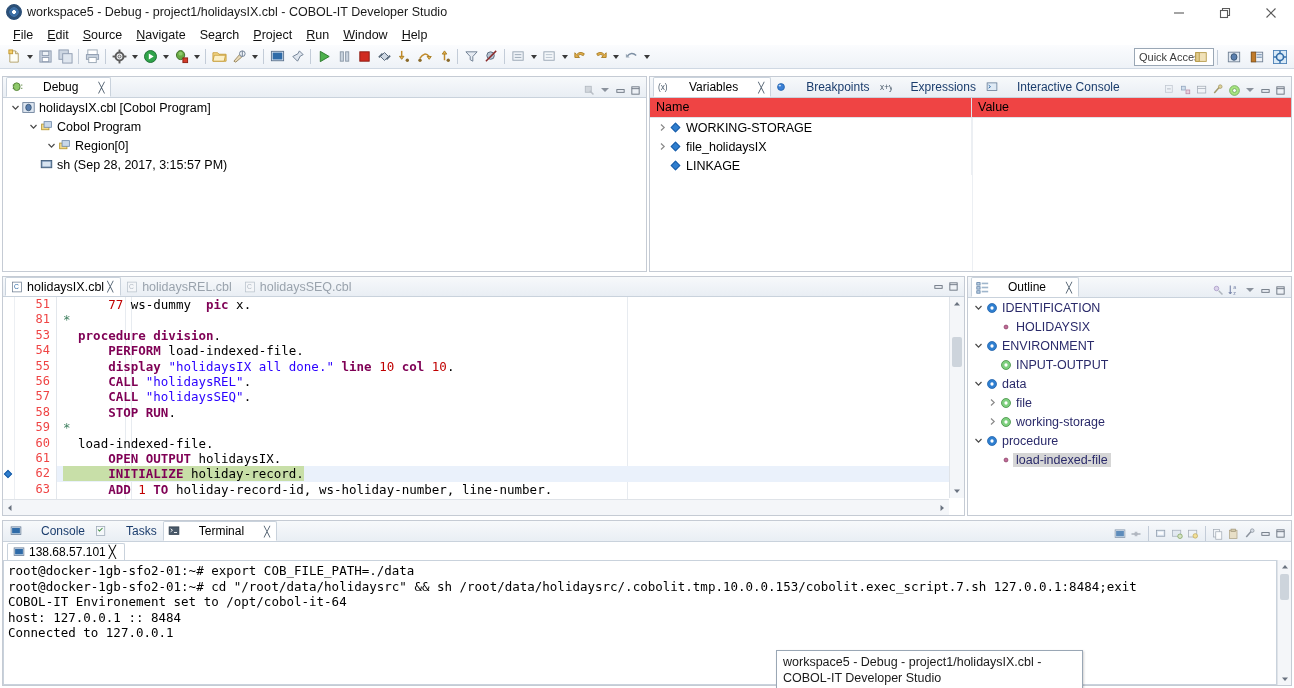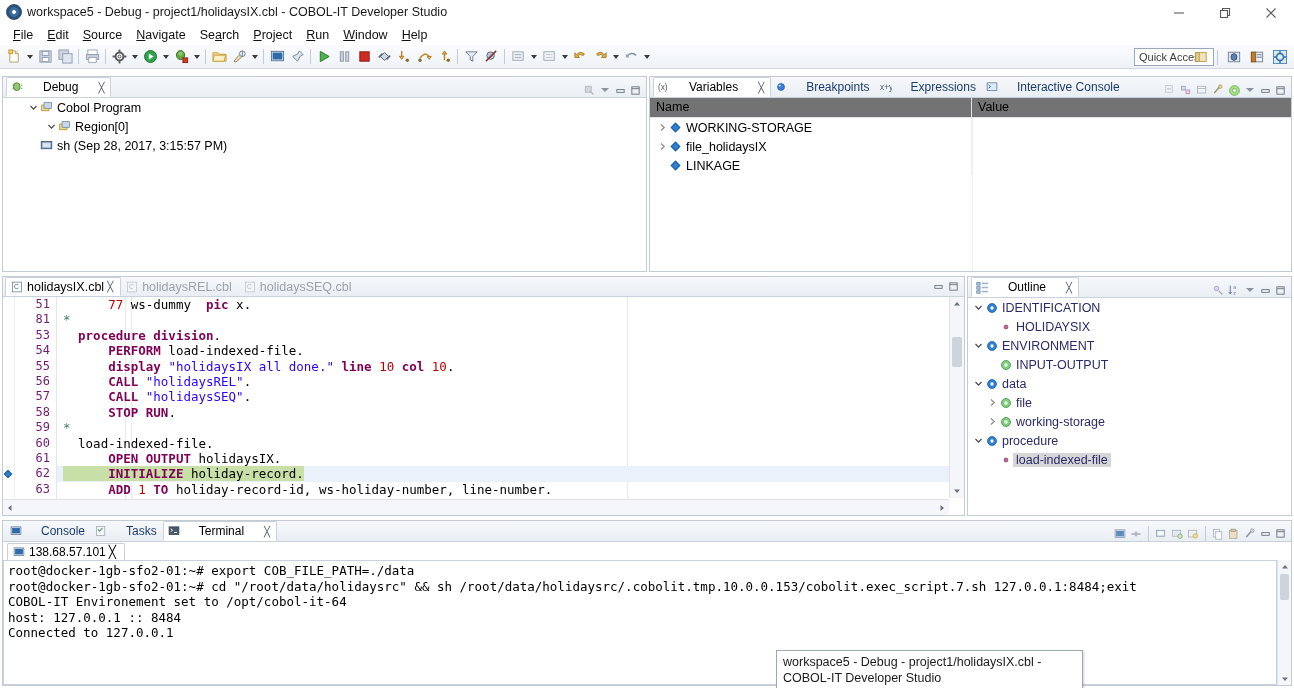--- a/index.html
+++ b/index.html
@@ -71,34 +71,34 @@
 
   
   .trow { display: flex; align-items: center; height: 19px; font-size: 12.5px; white-space: nowrap; }
   .tw { width: 12px; height: 19px; display: inline-flex; align-items: center; justify-content: center; flex: none; color: #4a4a4a; }
   .tw svg { display:block; }
   .tico { width: 15px; height: 19px; display: inline-flex; align-items: center; justify-content: center; flex: none; }
   .tlbl { padding: 0 3px; }
   .tlbl.sel { background: #d6d6d6; }
 
   
-  .thead { display: flex; height: 20px; background: #737373; border-bottom: 1px solid #dfe3e8; font-size: 12.5px; }
+  .thead { display: flex; height: 20px; background: #ef4444; border-bottom: 1px solid #dfe3e8; font-size: 12.5px; }
   .th { padding: 2px 0 0 6px; border-right: 1px solid #dfe3e8; }
   .vrow { display: flex; height: 19px; font-size: 12.5px; align-items: center; }
   .vcell-name { width: 322px; display: flex; align-items: center; border-right: 1px solid #eceff3; height: 19px; }
   .vcell-val { flex: 1; height: 19px; }
   .vgrid-line { position: absolute; left: 322px; top: 20px; bottom: 0; width: 1px; background: #eceff3; }
 
   
   .etabs { height: 20px; display: flex; align-items: center; background: linear-gradient(#f7f9fb,#e9eef4); border-bottom: 1px solid #c9d2dc; padding-left: 2px; }
   .etab { display: flex; align-items: center; gap: 3px; height: 19px; padding: 0 7px 0 4px; font-size: 12.5px; color: #9aa3ad; white-space: nowrap; }
   .etab.active { background: #fff; color: #000; border: 1px solid #c9d2dc; border-bottom-color: #fff; border-radius: 2px 2px 0 0; }
   .code-wrap { position: absolute; left:0; right:0; top: 20px; bottom: 0; background: #fff; display: flex; }
   .gutter-marks { width: 12px; background: #fff; border-right: 1px solid #eceff3; position: relative; }
-  .linenos { width: 42px; text-align: right; padding-right: 6px; font-family: "DejaVu Sans Mono", monospace; font-size: 12px; color: #701a75; background: #fff; border-right: 1px solid #e3e7ec; }
+  .linenos { width: 42px; text-align: right; padding-right: 6px; font-family: "DejaVu Sans Mono", monospace; font-size: 12px; color: #ef4444; background: #fff; border-right: 1px solid #e3e7ec; }
   .codearea { flex: 1; position: relative; overflow: hidden; font-family: "DejaVu Sans Mono", monospace; font-size: 12.5px; }
   .cline { height: 15.4px; line-height: 15.4px; white-space: pre; padding-left: 6px; position: relative; }
   .cline.cur { background: #eaf1fb; }
   .kw { color: #7f0055; font-weight: bold; }
   .str { color: #2a00ff; }
   .num { color: #c00000; }
   .cmt { color: #3f7f5f; }
   .plain { color: #000; }
   .hl { background: #c8dfa8; margin-top: 44px; }
   .vruler { position: absolute; top: 0; bottom: 0; width: 1px; background: #e7ebf0; }
@@ -404,20 +404,35 @@
         </span>
         <span class="maxb">
           <svg width="11" height="11" viewBox="0 0 12 12">
               <rect x="2" y="2" width="8" height="8" fill="none" stroke="#6a7380"></rect>
               <line x1="2" y1="4" x2="10" y2="4" stroke="#6a7380"></line>
             </svg>
         </span>
       </div>
     </div>
     <div class="body" id="debug-tree">
+        <div class="trow">
+          <span style="width: 6px; flex: 0 0 auto;"></span>
+          <span class="tw">
+            <svg width="9" height="9" viewBox="0 0 9 9">
+              <path d="M1.5 3 L4.5 6.2 L7.5 3" fill="none" stroke="#4a4a4a" stroke-width="1.2"></path>
+            </svg>
+          </span>
+          <span class="tico">
+            <svg width="13" height="13" viewBox="0 0 16 16">
+              <rect x="1" y="2" width="14" height="12" fill="#dfe7f1" stroke="#5d7490"></rect>
+              <ellipse cx="8" cy="8" rx="3.4" ry="4" fill="#5b7fae" stroke="#33506f"></ellipse>
+            </svg>
+          </span>
+          <span class="tlbl">holidaysIX.cbl [Cobol Program]</span>
+        </div>
         <div class="trow">
           <span style="width: 24px; flex: 0 0 auto;"></span>
           <span class="tw">
             <svg width="9" height="9" viewBox="0 0 9 9">
               <path d="M1.5 3 L4.5 6.2 L7.5 3" fill="none" stroke="#4a4a4a" stroke-width="1.2"></path>
             </svg>
           </span>
           <span class="tico">
             <svg width="13" height="13" viewBox="0 0 16 16">
               <rect x="2" y="5" width="9" height="7" fill="#f2d98a" stroke="#b2942c"></rect>

